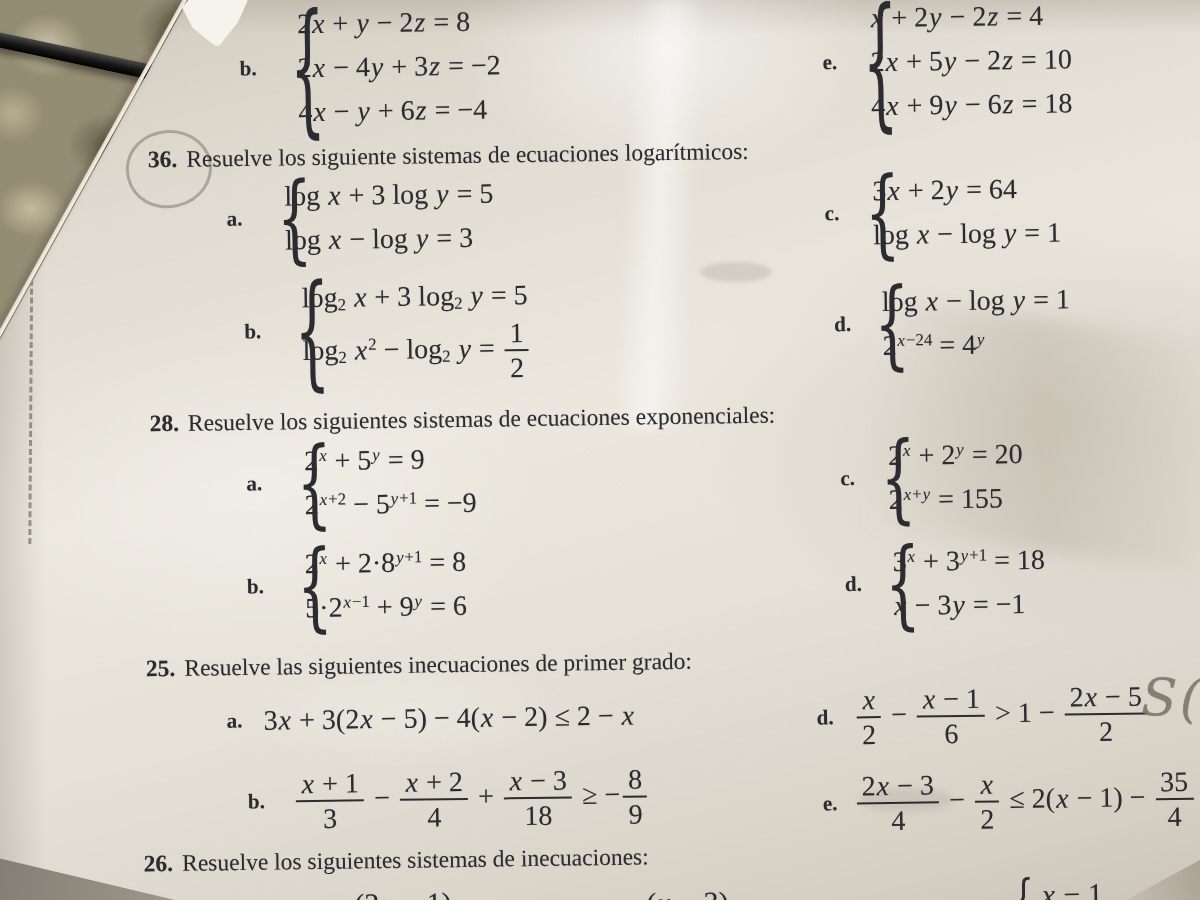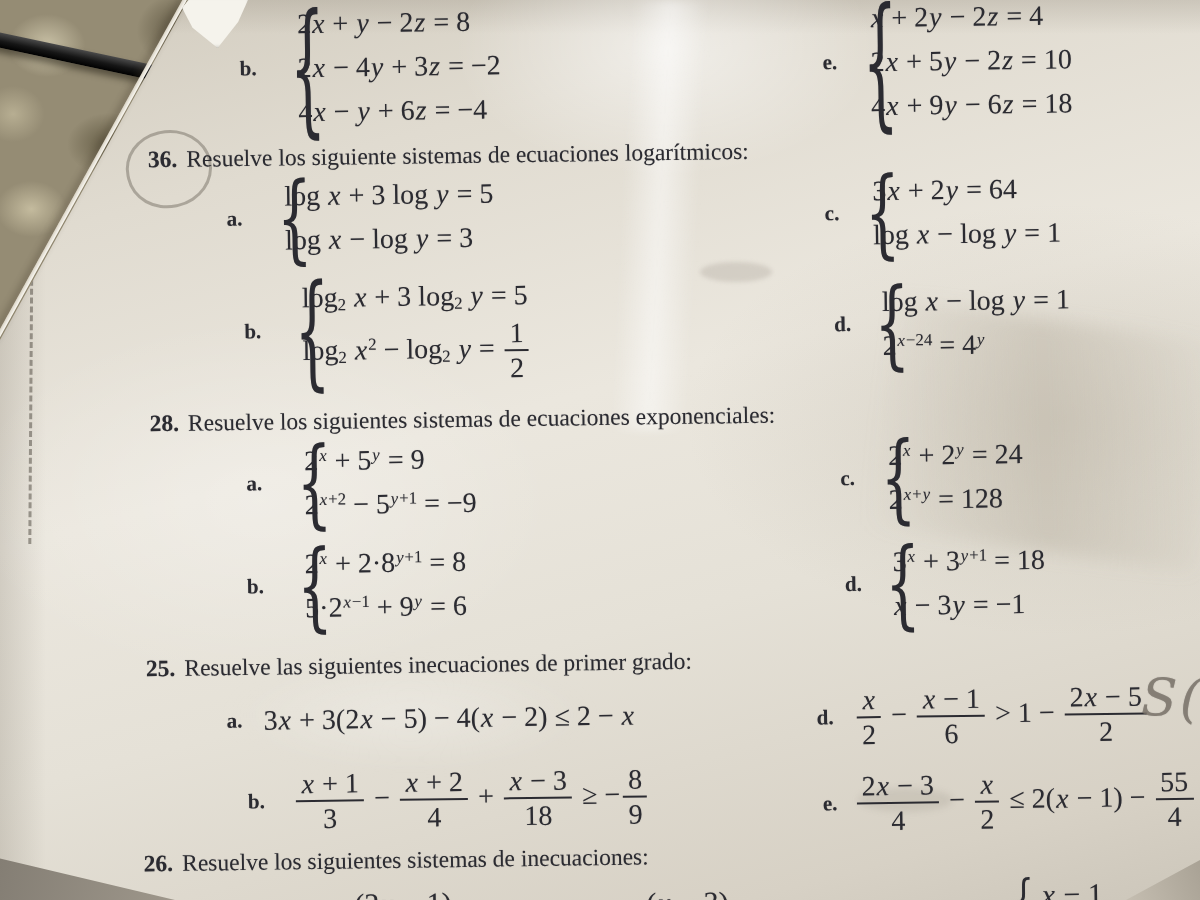--- a/index.html
+++ b/index.html
@@ -175,22 +175,22 @@
         <span class="brace" style="transform:translateY(-50%) scale(.55,.97)">{</span>
         <div class="lines">
           <div class="mline"><span>2</span><sup><i>x</i></sup><span> + 5</span><sup><i>y</i></sup><span> = 9</span></div>
           <div class="mline"><span>2</span><sup><i>x</i>+2</sup><span> − 5</span><sup><i>y</i>+1</sup><span> = −9</span></div>
         </div>
       </div>
       <div class="sys col-r" style="left:840px;top:438px">
         <span class="lbl">c.</span>
         <span class="brace" style="transform:translateY(-50%) scale(.55,.97)">{</span>
         <div class="lines">
-          <div class="mline"><span>2</span><sup><i>x</i></sup><span> + 2</span><sup><i>y</i></sup><span> = 24</span></div>
-          <div class="mline"><span>2</span><sup><i>x</i>+<i>y</i></sup><span> = 128</span></div>
+          <div class="mline"><span>2</span><sup><i>x</i></sup><span> + 2</span><sup><i>y</i></sup><span> = 20</span></div>
+          <div class="mline"><span>2</span><sup><i>x</i>+<i>y</i></sup><span> = 155</span></div>
         </div>
       </div>
       <div class="sys col-l" style="left:245px;top:538px">
         <span class="lbl">b.</span>
         <span class="brace" style="transform:translateY(-50%) scale(.55,.97)">{</span>
         <div class="lines">
           <div class="mline"><span>2</span><sup><i>x</i></sup><span> + 2·8</span><sup><i>y</i>+1</sup><span> = 8</span></div>
           <div class="mline"><span>5·2</span><sup><i>x</i>−1</sup><span> + 9</span><sup><i>y</i></sup><span> = 6</span></div>
         </div>
       </div>
@@ -213,21 +213,21 @@
       <div class="ineq" style="left:813px;top:688px">
         <span class="lbl">d.</span>
         <span class="expr" style="margin-left:37px"><span class="frac"><span class="num"><i>x</i></span><span class="den">2</span></span><span> − </span><span class="frac"><span class="num"><i>x</i> − 1</span><span class="den">6</span></span><span> &gt; 1 − </span><span class="frac"><span class="num">2<i>x</i> − 5</span><span class="den">2</span></span></span>
       </div>
       <div class="ineq" style="left:243px;top:764px">
         <span class="lbl">b.</span>
         <span class="expr" style="margin-left:45px"><span class="frac"><span class="num"><i>x</i> + 1</span><span class="den">3</span></span><span> − </span><span class="frac"><span class="num"><i>x</i> + 2</span><span class="den">4</span></span><span> + </span><span class="frac"><span class="num"><i>x</i> − 3</span><span class="den">18</span></span><span> ≥ −</span><span class="frac"><span class="num">8</span><span class="den">9</span></span></span>
       </div>
       <div class="ineq" style="left:818px;top:774px">
         <span class="lbl">e.</span>
-        <span class="expr" style="margin-left:31px"><span class="frac"><span class="num">2<i>x</i> − 3</span><span class="den">4</span></span><span> − </span><span class="frac"><span class="num"><i>x</i></span><span class="den">2</span></span><span> ≤ 2(<i>x</i> − 1) − </span><span class="frac"><span class="num">55</span><span class="den">4</span></span></span>
+        <span class="expr" style="margin-left:31px"><span class="frac"><span class="num">2<i>x</i> − 3</span><span class="den">4</span></span><span> − </span><span class="frac"><span class="num"><i>x</i></span><span class="den">2</span></span><span> ≤ 2(<i>x</i> − 1) − </span><span class="frac"><span class="num">35</span><span class="den">4</span></span></span>
       </div>
       <div class="pencil-s">S(</div>
 
       <div class="heading" style="left:138px;top:844px">
         <span class="hnum">26.</span><span class="htext">Resuelve los siguientes sistemas de inecuaciones:</span>
       </div>
       <div class="partial" style="left:348px;top:884px"><span>(2<i>x</i> − 1)</span></div>
       <div class="partial" style="left:640px;top:887px"><span>(<i>x</i> − 3)</span></div>
       <div class="partial" style="left:1000px;top:884px">
         <span class="pbrace">{</span><span><span><i>x</i> − 1</span></span>

